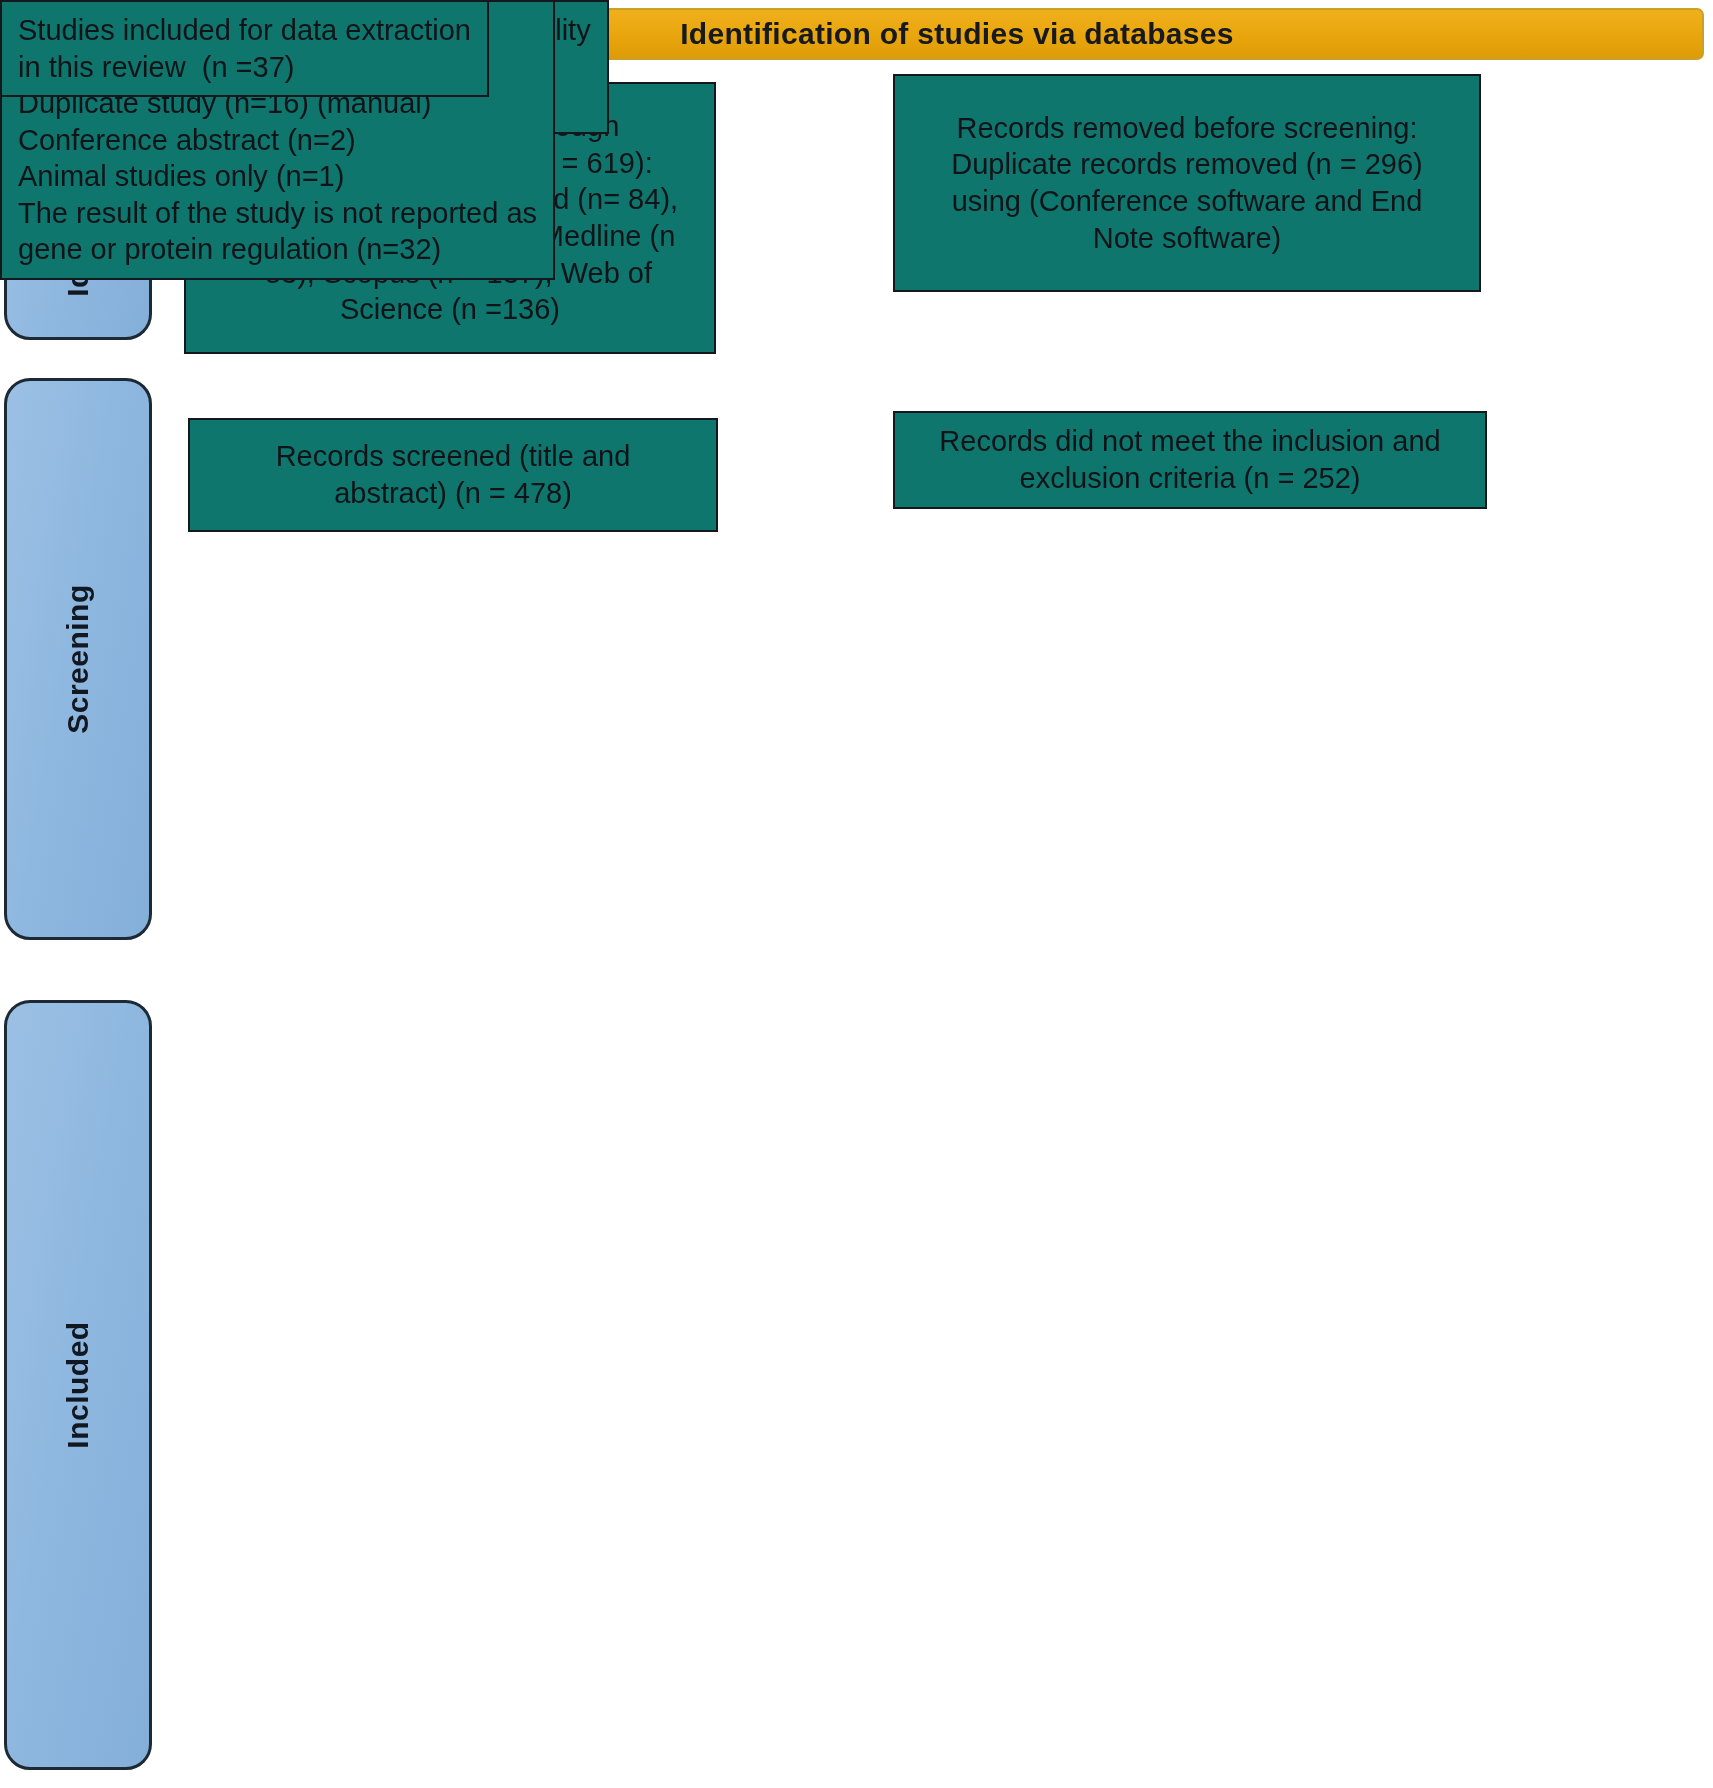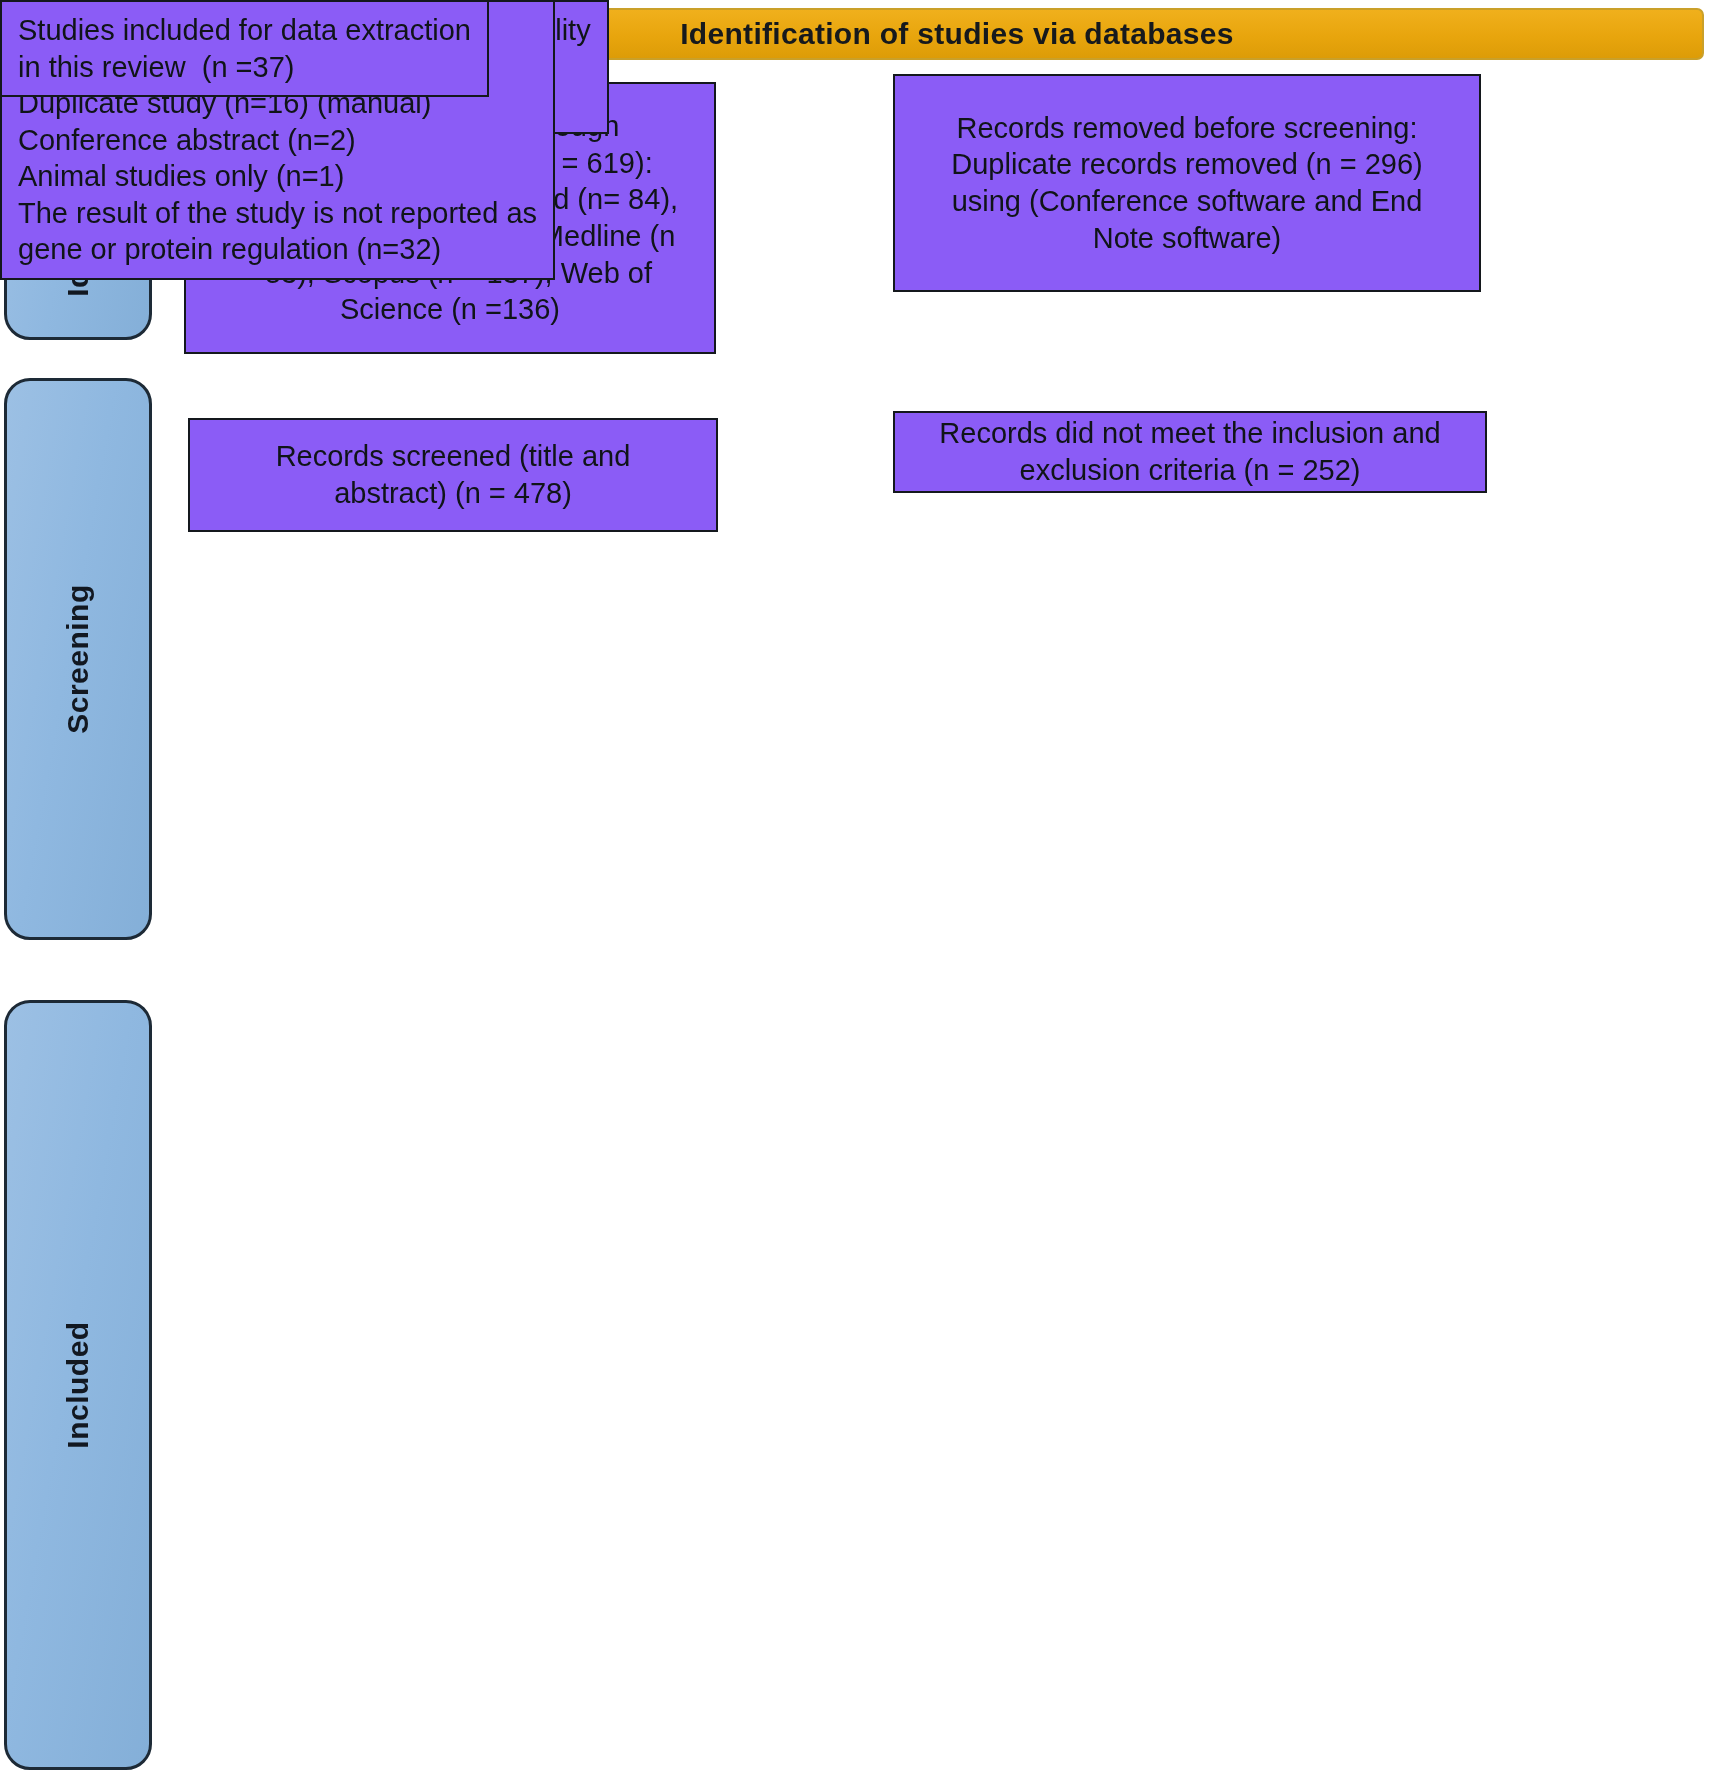--- a/index.html
+++ b/index.html
@@ -62,41 +62,41 @@
     font-weight: bold;
     color: #16191d;
     letter-spacing: 0.3px;
     margin-left: 24px;
   }
 
   
   .fbox {
     position: absolute;
     box-sizing: border-box;
-    background: #8b5cf6;
+    background: #0f766e;
     border: 2.5px solid #14181d;
     display: flex;
     flex-direction: column;
     justify-content: center;
     padding: 10px 16px;
   }
   .fbox .line {
     font-size: 29px;
     line-height: 1.26;
     color: #101418;
     white-space: pre-wrap;
   }
   .center .line { text-align: center; }
   .left .line   { text-align: left; }
   .bold-line { font-weight: bold; }
 
   #box-records-identified { left: 184px;  top: 82px;   width: 532px; height: 272px; }
   #box-records-removed    { left: 893px;  top: 74px;   width: 588px; height: 218px; }
   #box-records-screened   { left: 188px;  top: 418px;  width: 530px; height: 114px; }
-  #box-criteria-excluded  { left: 893px;  top: 411px;  width: 594px; height: 82px;  }
+  #box-criteria-excluded  { left: 893px;  top: 411px;  width: 594px; height: 98px;  }
   #box-reports-assessed   { left: 181px;  top": 0;     }
   #box-reports-assessed   { left: 181px;  top: 590px;  width: 472px; height: 230px; }
   #box-studies-excluded   { left: 872px;  top: 594px;  width: 618px; height: 320px; }
   #box-studies-included   { left: 211px;  top: 1157px; width: 518px; height: 158px; }
 
   /* ---------- Arrows ---------- */
   .arrow-h, .arrow-v {
     position: absolute;
   }
   .arrow-h .shaft {

